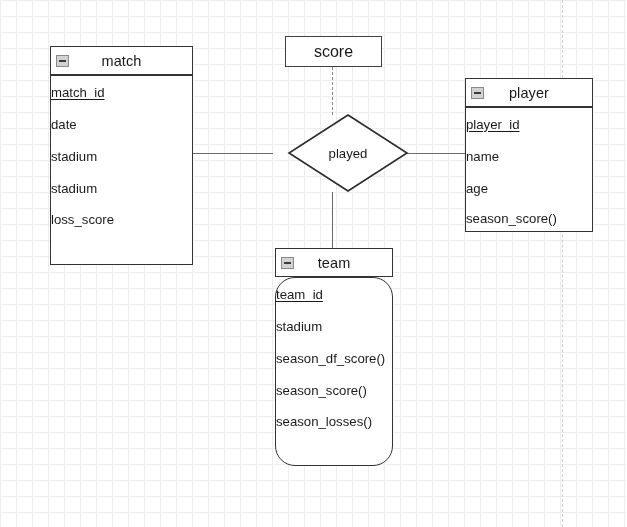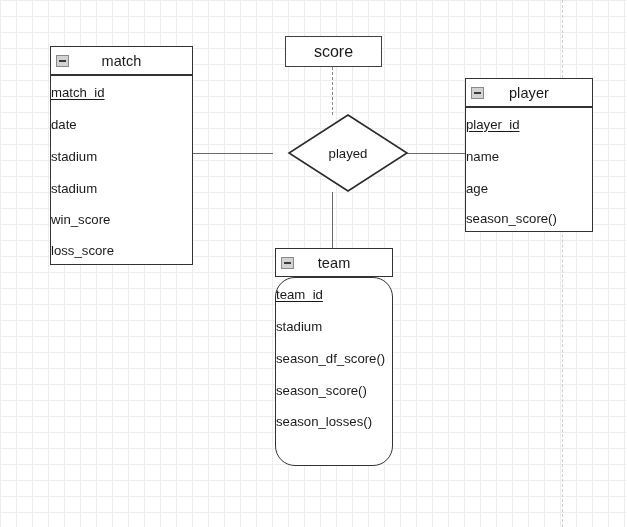--- a/index.html
+++ b/index.html
@@ -186,23 +186,20 @@
       <div class="attr-row" style="height:32px;">
         <span class="attr-text">date</span>
       </div>
       <div class="attr-row" style="height:32px;">
         <span class="attr-text">stadium</span>
       </div>
       <div class="attr-row" style="height:32px;">
         <span class="attr-text">stadium</span>
       </div>
       <div class="attr-row" style="height:31px;">
-        <span class="attr-text">win_score</span>
-      </div>
-      <div class="attr-row" style="height:31px;">
         <span class="attr-text">loss_score</span>
       </div>
     </div>
   </div>
 
   <div class="entity" style="left:465px; top:78px; width:128px;">
     <div class="entity-header">
       <span class="collapse-icon"></span>
       <span class="entity-title">player</span>
     </div>

